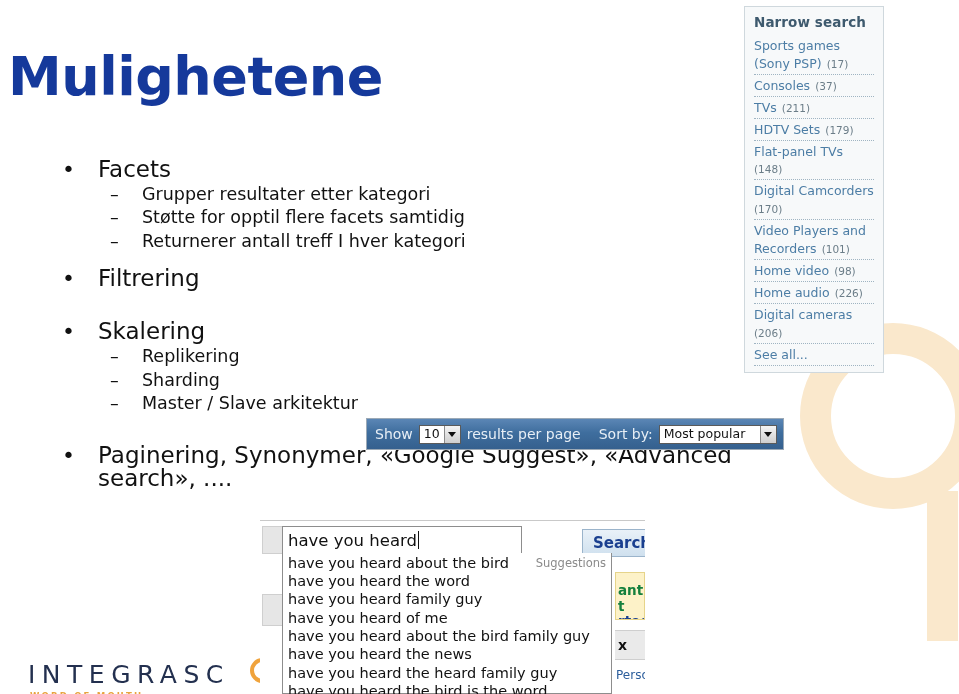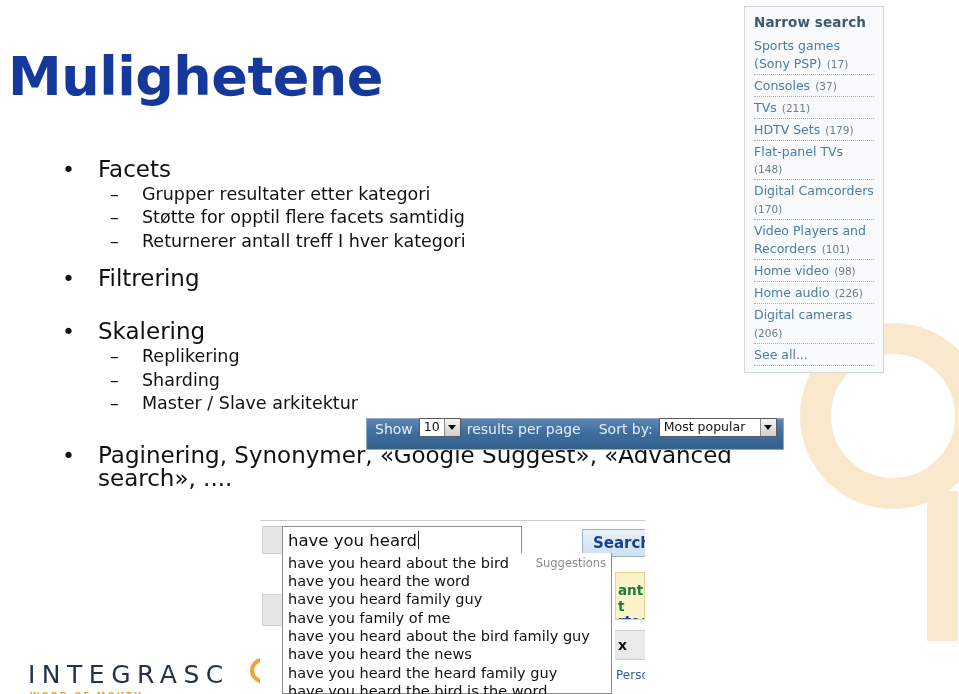--- a/index.html
+++ b/index.html
@@ -135,22 +135,22 @@
   #results-toolbar {
     position: absolute;
     left: 366px;
     top: 418px;
     width: 418px;
     height: 32px;
     box-sizing: border-box;
     background: linear-gradient(to bottom, #5b86b5 0%, #3f6e9e 45%, #35608e 100%);
     border: 1px solid #9ba9b6;
     display: flex;
-    align-items: flex-end;
-    padding: 12px 8px;
+    align-items: center;
+    padding: 4px 8px;
     gap: 6px;
     z-index: 5;
   }
   #results-toolbar .tb-text {
     color: #e8eff6;
     font-size: 14px;
     white-space: nowrap;
   }
   .mini-select {
     display: inline-flex;
@@ -521,21 +521,21 @@
     <span class="caret"></span>
   </div>
 
   <div id="search-button">Search</div>
 
   <div id="suggestions-dropdown">
     <div id="suggestions-label">Suggestions</div>
     <div class="suggestion-item">have you heard about the bird</div>
     <div class="suggestion-item">have you heard the word</div>
     <div class="suggestion-item">have you heard family guy</div>
-    <div class="suggestion-item">have you family of me</div>
+    <div class="suggestion-item">have you heard of me</div>
     <div class="suggestion-item">have you heard about the bird family guy</div>
     <div class="suggestion-item">have you heard the news</div>
     <div class="suggestion-item">have you heard the heard family guy</div>
     <div class="suggestion-item">have you heard the bird is the word</div>
   </div>
 </div>
 
 <div id="logo">
   <div class="wordmark">INTEGRASC</div>
   <div class="tagline">WORD OF MOUTH</div>

